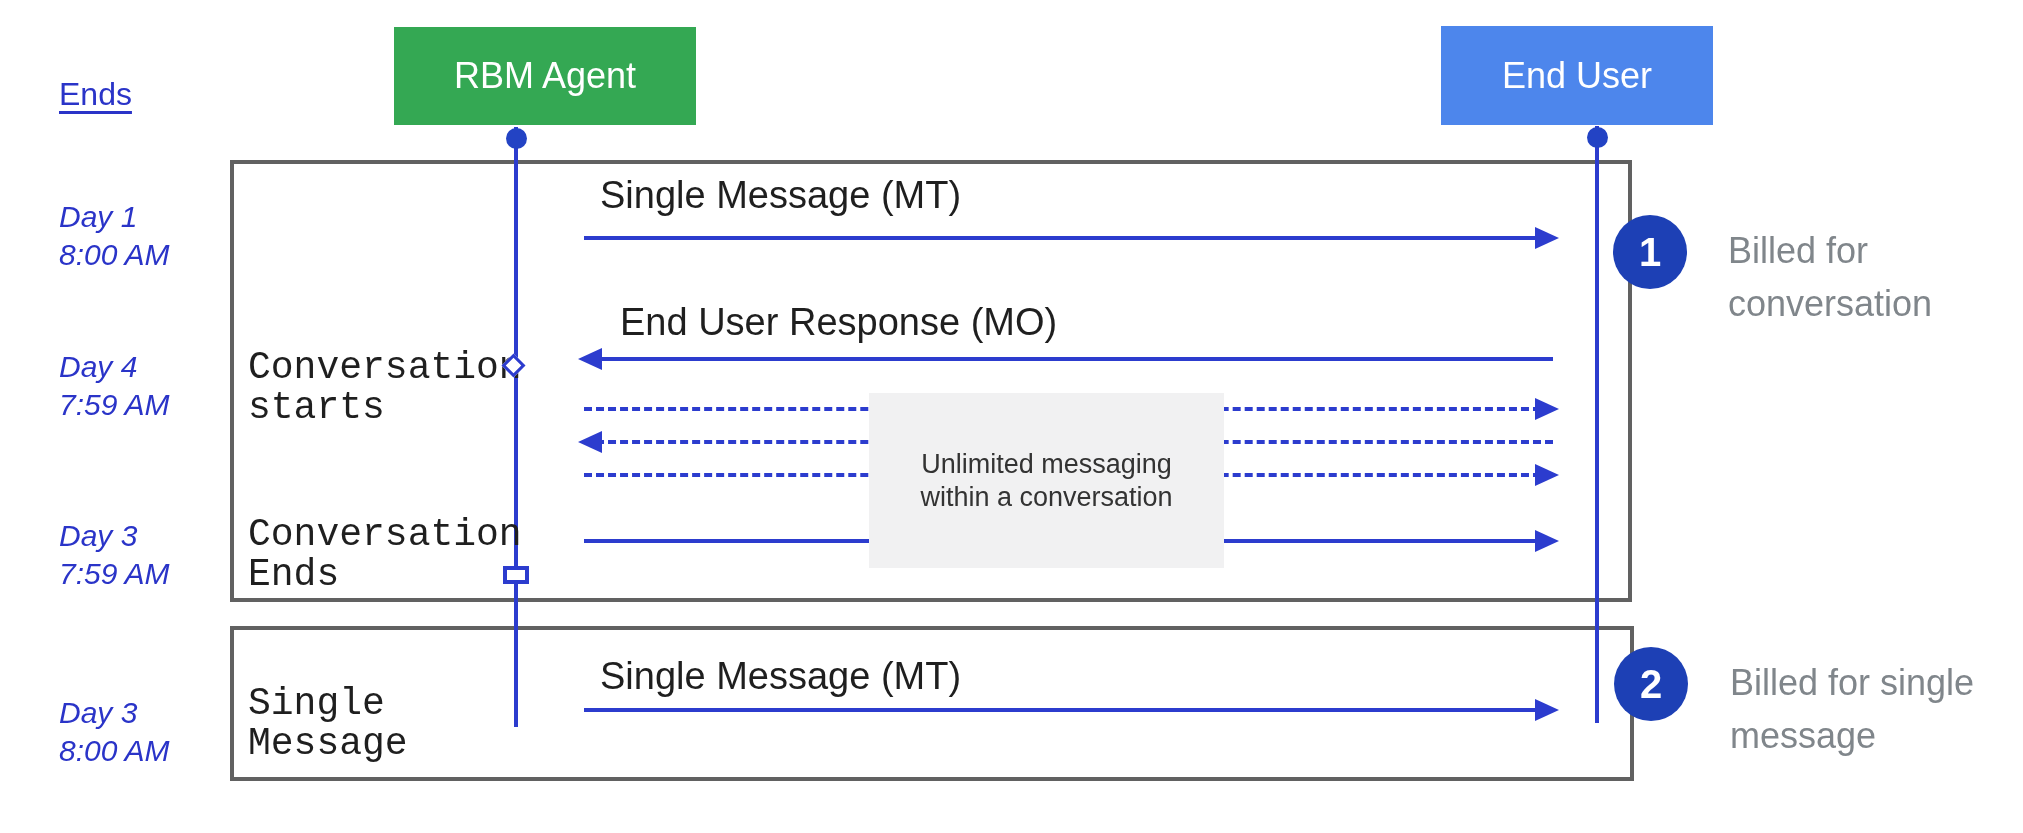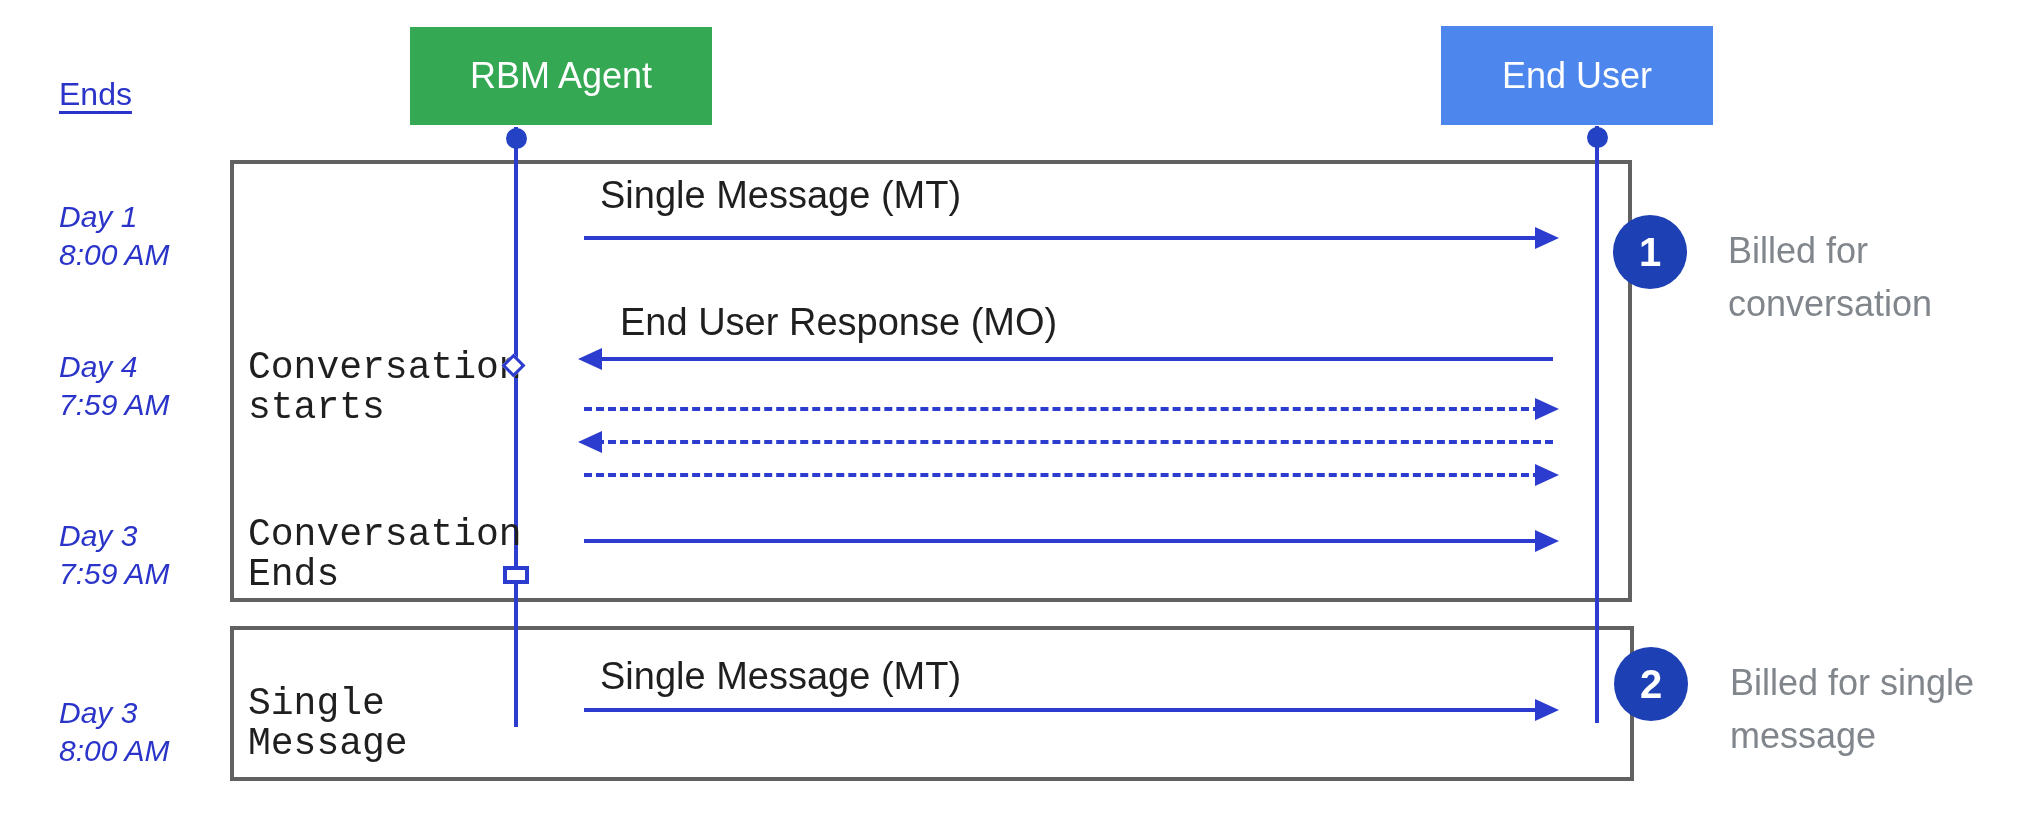--- a/index.html
+++ b/index.html
@@ -24,21 +24,21 @@
 
   .time-label{
     left:59px;top:76px;font-size:32px;color:var(--day-blue);
     text-decoration:underline;text-underline-offset:6px;
   }
 
   .actor{
     display:flex;align-items:center;justify-content:center;
     color:#ffffff;font-size:36px;
   }
-  .actor.rbm{left:410px;top:27px;width:302px;height:98px;background:var(--green);}
+  .actor.rbm{left:394px;top:27px;width:302px;height:98px;background:var(--green);}
   .actor.end-user{left:1441px;top:26px;width:272px;height:99px;background:var(--actor-blue);}
 
   .frame{border:4px solid var(--frame-gray);background:transparent;}
   .frame.box1{left:230px;top:160px;width:1402px;height:442px;}
   .frame.box2{left:230px;top:626px;width:1404px;height:155px;}
 
   .lifeline{width:4px;background:var(--line-blue);}
   .lifeline.rbm{left:514px;top:127px;height:600px;}
   .lifeline.end-user{left:1595px;top:126px;height:597px;}
   .lifeline-dot{width:21px;height:21px;border-radius:50%;background:var(--node-blue);}
@@ -146,20 +146,21 @@
     <i class="head left"></i>
   </div>
   <div class="abs arrow dashed" style="left:584px;top:473px;width:969px">
     <i class="head right"></i>
   </div>
 
   <div class="abs arrow solid" style="left:584px;top:539px;width:969px">
     <i class="head right"></i>
   </div>
 
+  <div class="abs note">Unlimited messaging within a conversation</div>
 
   <div class="abs marker-diamond"></div>
   <div class="abs marker-square"></div>
 
   <div class="abs msg-label mt2">Single Message (MT)</div>
   <div class="abs arrow solid" style="left:584px;top:708px;width:969px">
     <i class="head right"></i>
   </div>
 
   <div class="abs badge b1">

